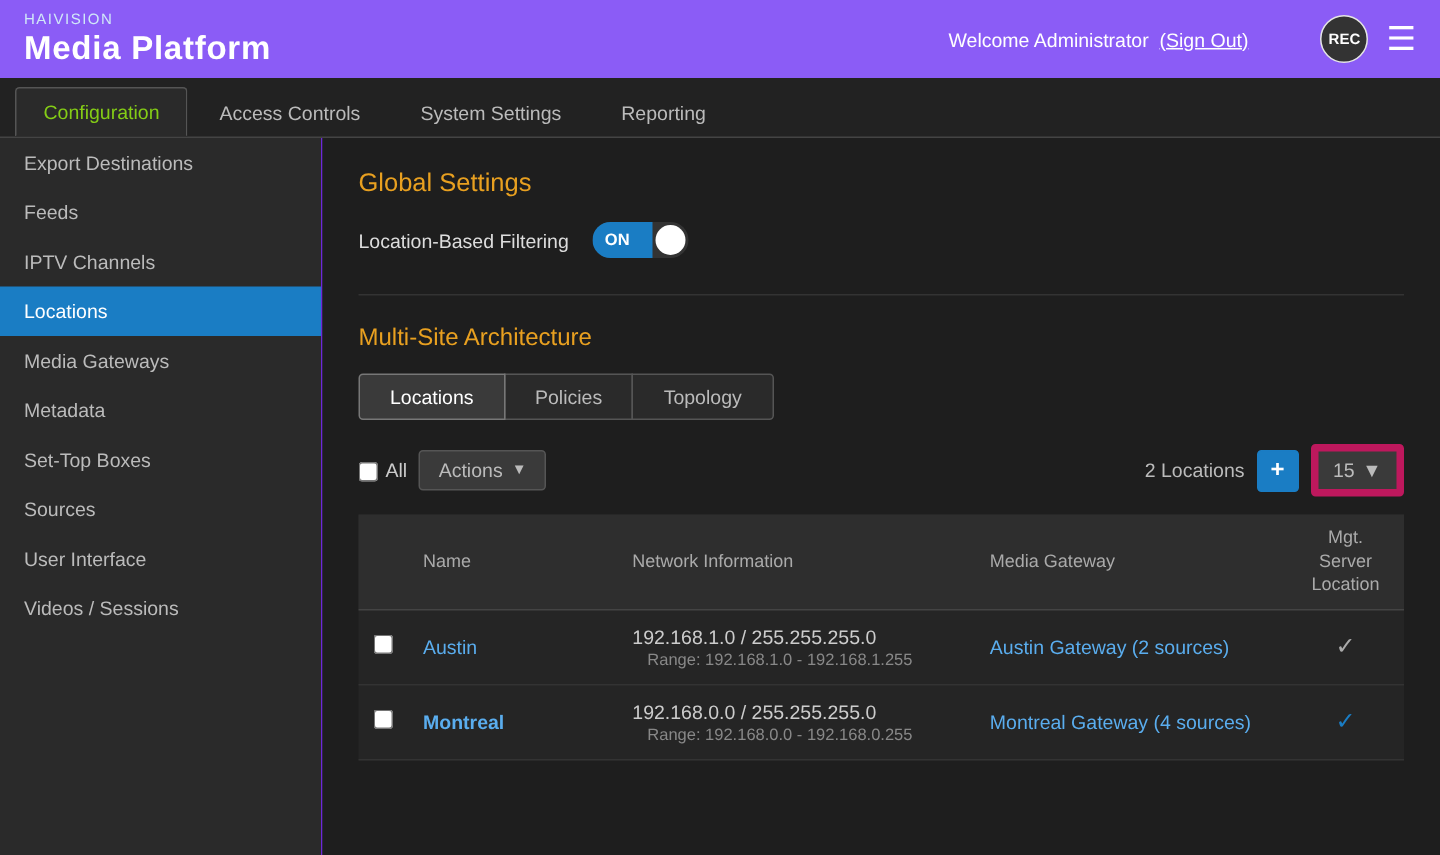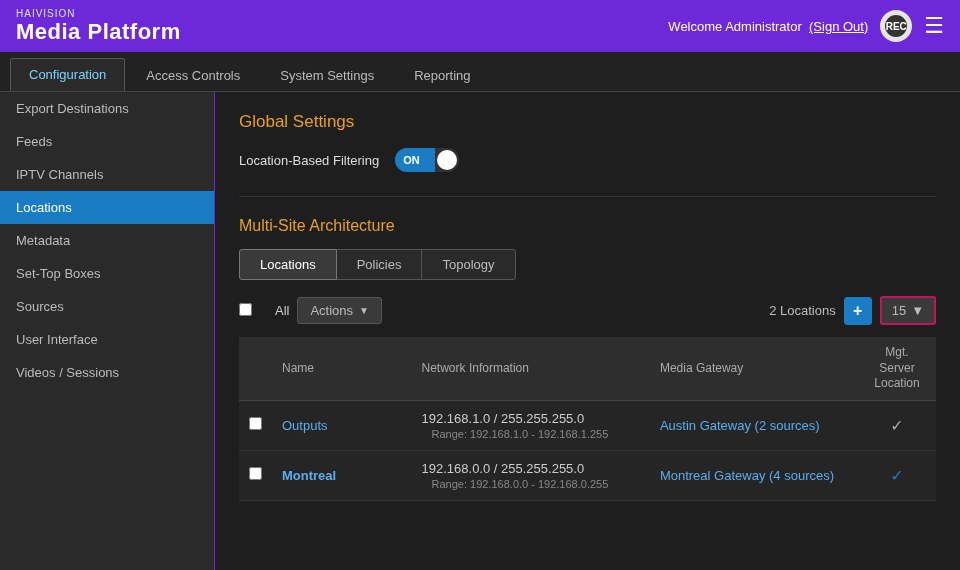--- a/index.html
+++ b/index.html
@@ -1,39 +1,39 @@
 <!DOCTYPE html>
 <html><head>
   <meta charset="utf-8">
   <style>
     * { box-sizing: border-box; margin: 0; padding: 0; }
     body { font-family: Arial, sans-serif; background: #1a1a1a; color: #ccc; font-size: 13px; width: 960px; height: 570px; overflow: hidden; }
 
     
     .header {
-      background: #6d28d9;
+      background: #8b5cf6;
       height: 52px;
       display: flex;
       align-items: center;
       padding: 0 16px;
       justify-content: space-between;
     }
     .header-logo { display: flex; flex-direction: column; }
     .header-logo .logo-top { font-size: 10px; color: #d0e8f8; letter-spacing: 1px; text-transform: uppercase; }
     .header-logo .logo-bottom { font-size: 22px; color: #fff; font-weight: bold; letter-spacing: 0.5px; }
     .header-right { display: flex; align-items: center; gap: 12px; }
     .header-welcome { color: #fff; font-size: 13px; }
     .header-welcome a { color: #fff; text-decoration: underline; cursor: pointer; }
     .rec-badge {
       background: #333;
-      border: 5px solid #e5e5e5;
+      border: 1px solid #e5e5e5;
       border-radius: 50%;
       width: 32px; height: 32px;
       display: flex; align-items: center; justify-content: center;
-      color: #fff; font-size: 10px; font-weight: bold;
+      color: #fff; font-size: 10px; font-weight: bold; margin-left: 36px;
     }
     .hamburger { color: #fff; font-size: 22px; cursor: pointer; }
 
     
     .nav-tabs {
       background: #222;
       height: 40px;
       display: flex;
       align-items: flex-end;
       padding: 0 10px;
@@ -44,21 +44,21 @@
       color: #bbb;
       cursor: pointer;
       border: 1px solid transparent;
       border-bottom: none;
       font-size: 13px;
       margin-right: 2px;
       border-radius: 3px 3px 0 0;
     }
     .nav-tab.active {
       background: #2a2a2a;
-      color: #7dd3fc;
+      color: #84cc16;
       border-color: #555;
       border-bottom: 1px solid #2a2a2a;
     }
 
     
     .layout {
       display: flex;
       height: calc(570px - 52px - 40px);
     }
 
@@ -170,22 +170,22 @@
 
     
     .table-toolbar {
       display: flex;
       align-items: center;
       margin-bottom: 12px;
       gap: 8px;
     }
     .checkbox-all {
       display: flex;
-      align-items: flex-start;
-      gap: 23px;
+      align-items: flex-end;
+      gap: 5px;
       color: #ccc;
     }
     .checkbox-all input[type="checkbox"] { cursor: pointer; }
     .actions-btn {
       display: flex;
       align-items: center;
       background: #3a3a3a;
       border: 1px solid #555;
       color: #bbb;
       padding: 5px 12px;
@@ -211,21 +211,21 @@
       border-radius: 3px;
       display: flex; align-items: center; justify-content: center;
       cursor: pointer;
       font-size: 16px;
       font-weight: bold;
     }
     .per-page-btn {
       display: flex;
       align-items: center;
       background: #3a3a3a;
-      border: 2px solid #be185d;
+      border: 5px solid #be185d;
       color: #bbb;
       padding: 5px 10px;
       border-radius: 3px;
       cursor: pointer;
       gap: 5px;
       font-size: 13px;
     }
 
     
     .data-table {
@@ -293,20 +293,21 @@
   <div class="nav-tab">Reporting</div>
 </div>
 
 <div class="layout">
 
   <div class="sidebar">
     <div class="sidebar-item">Export Destinations</div>
     <div class="sidebar-item">Feeds</div>
     <div class="sidebar-item">IPTV Channels</div>
     <div class="sidebar-item active">Locations</div>
+    <div class="sidebar-item">Media Gateways</div>
     <div class="sidebar-item">Metadata</div>
     <div class="sidebar-item">Set-Top Boxes</div>
     <div class="sidebar-item">Sources</div>
     <div class="sidebar-item">User Interface</div>
     <div class="sidebar-item">Videos / Sessions</div>
   </div>
 
   <div class="main">
 
     <div class="section-title">Global Settings</div>
@@ -358,21 +359,21 @@
           <th class="col-mgt th-mgt">Mgt. Server<br>Location</th>
         </tr>
       </thead>
       <tbody id="table-body">
 
       <tr>
       <td class="col-checkbox">
         <input type="checkbox" style="">
       </td>
       <td class="col-name">
-        <span class="link-text">Outputs</span>
+        <span class="link-text">Austin</span>
       </td>
       <td class="col-network">
         <span>192.168.1.0 / 255.255.255.0</span>
         <span class="network-sub">Range: 192.168.1.0 - 192.168.1.255</span>
       </td>
       <td class="col-gateway">
         <span class="link-text">Austin Gateway (2 sources)</span>
       </td>
       <td class="col-mgt" style="text-align:center;">
         <span style="color:#aaa; font-size:16px;">✓</span>

